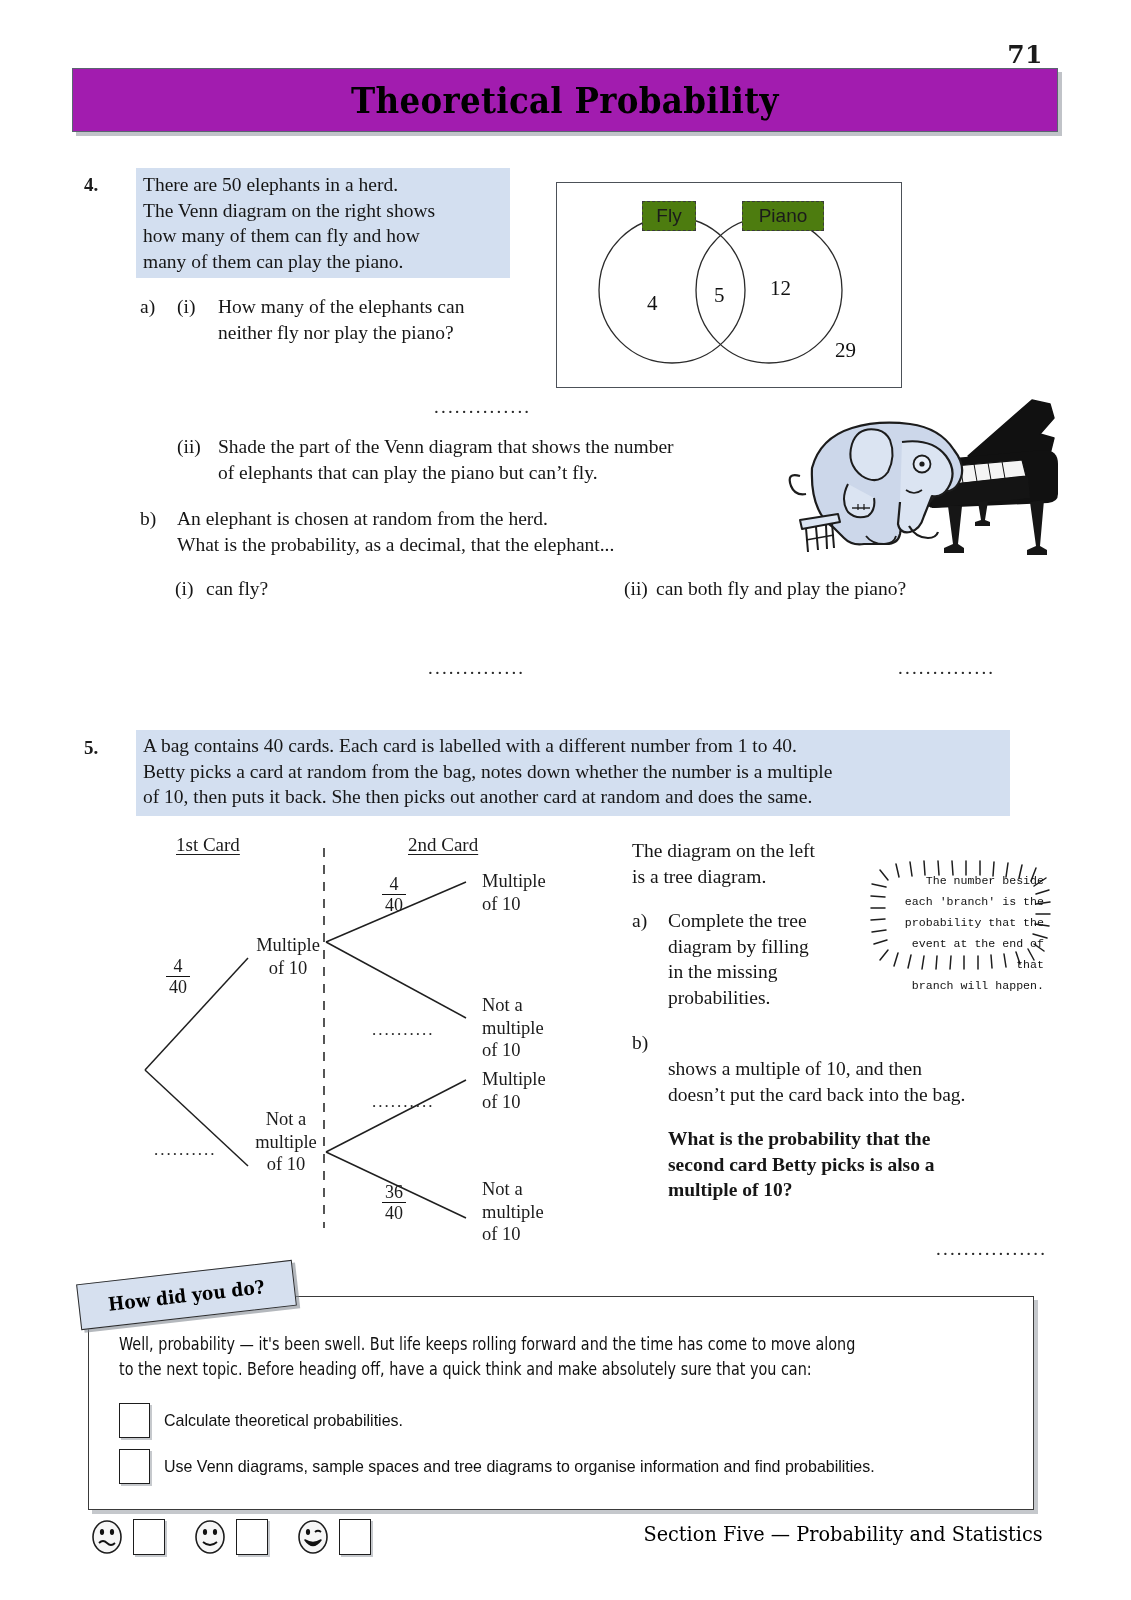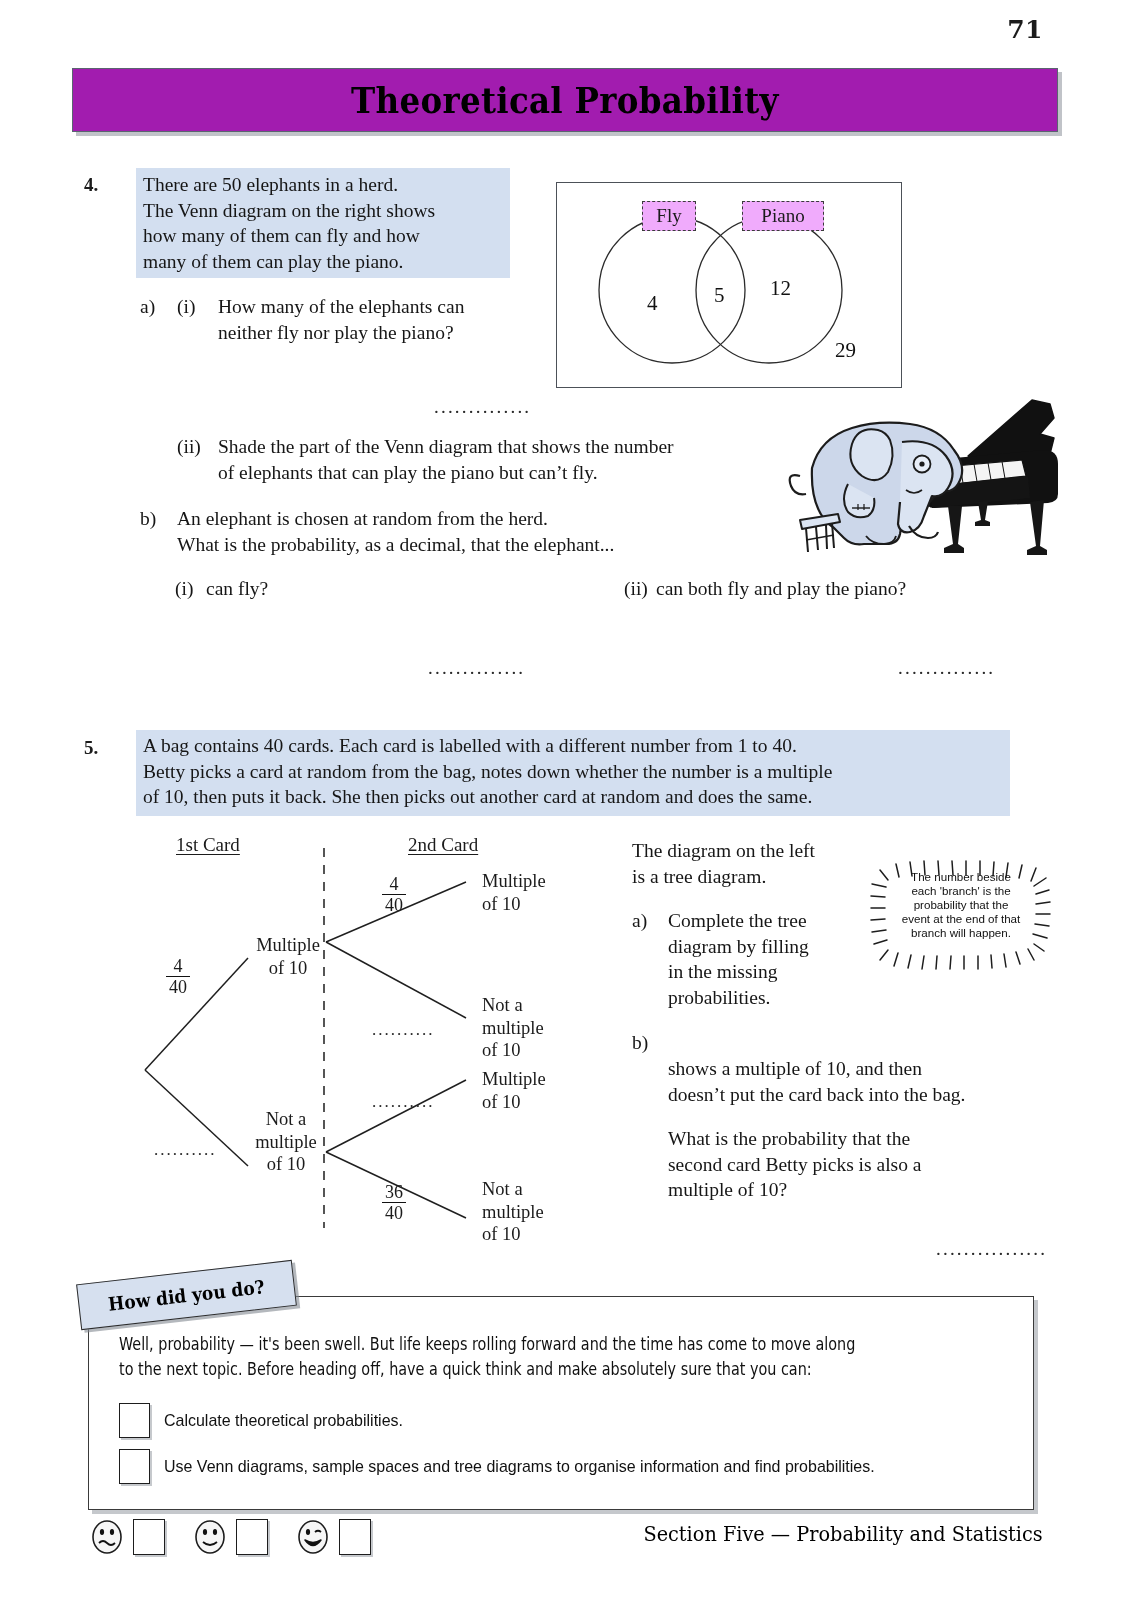--- a/index.html
+++ b/index.html
@@ -17,21 +17,21 @@
   }
   .page {
     position: absolute;
     inset: 0;
   }
 
   
   #page-number {
     position: absolute;
     right: 88px;
-    top: 15px;
+    top: 40px;
     font-family: "DejaVu Serif", serif;
     font-size: 25px;
     font-weight: 700;
     letter-spacing: 0.5px;
   }
 
   
   #title-banner {
     position: absolute;
     left: 72px;
@@ -89,22 +89,22 @@
     top: 182px;
     width: 344px;
     height: 204px;
     border: 1px solid #4c5158;
     background: #fff;
   }
   #venn-box svg { display: block; }
   .venn-label {
     position: absolute;
     border: 1px dashed #3b3b3b;
-    background: #f0abfc;
-    font-family: Liberation Serif, serif;
+    background: #4d7c0f;
+    font-family: Liberation Sans, sans-serif;
     font-size: 19px;
     text-align: center;
     line-height: 28px;
     box-sizing: border-box;
   }
   .venn-num {
     position: absolute;
     font-family: "Liberation Serif", serif;
     font-size: 21px;
     color: #111;
@@ -163,24 +163,24 @@
   #sunburst-note {
     position: absolute;
     left: 866px;
     top: 856px;
     width: 188px;
     height: 118px;
   }
   #sunburst-note .note-text {
     position: absolute;
     inset: 14px 10px 12px 12px;
-    font-family: Liberation Sans, sans-serif;
+    font-family: Liberation Mono, monospace;
     font-size: 11.6px;
-    line-height: 14px;
-    text-align: center;
+    line-height: 21px;
+    text-align: right;
     color: #111;
     white-space: pre-line;
   }
 
   
   #howdidyoudo-box {
     position: absolute;
     left: 88px;
     top: 1296px;
     width: 944px;
@@ -405,21 +405,21 @@
 
   <div class="txt" style="left:632px; top:908px;">a)</div>
   <div class="txt" style="left:668px; top:908px; width:200px;">Complete the tree
 diagram by filling
 in the missing
 probabilities.</div>
 
   <div class="txt" style="left:632px; top:1030px;">b)</div>
   <div class="txt" style="left:668px; top:1056px; width:360px;">shows a multiple of 10, and then</div>
   <div class="txt" style="left:668px; top:1082px; width:380px;"><b class="bold">doesn’t</b><span> put the card back into the bag.</span></div>
-  <div class="txt" style="left:668px; top:1126px; width:340px;">What is the probability that the
+  <div class="txt" style="left:668px; top:1126px; width:340px;font-weight:bold;">What is the probability that the
 second card Betty picks is also a
 multiple of 10?</div>
 
   <div class="dots" style="left:936px; top:1238px;">................</div>
 
   <div id="sunburst-note">
     <svg width="188" height="118" viewBox="0 0 188 118">
       <g stroke="#1d1d1d" stroke-width="1.5" stroke-linecap="round">
         <line x1="14" y1="14" x2="22" y2="24"></line>
         <line x1="30" y1="8" x2="33" y2="21"></line>

